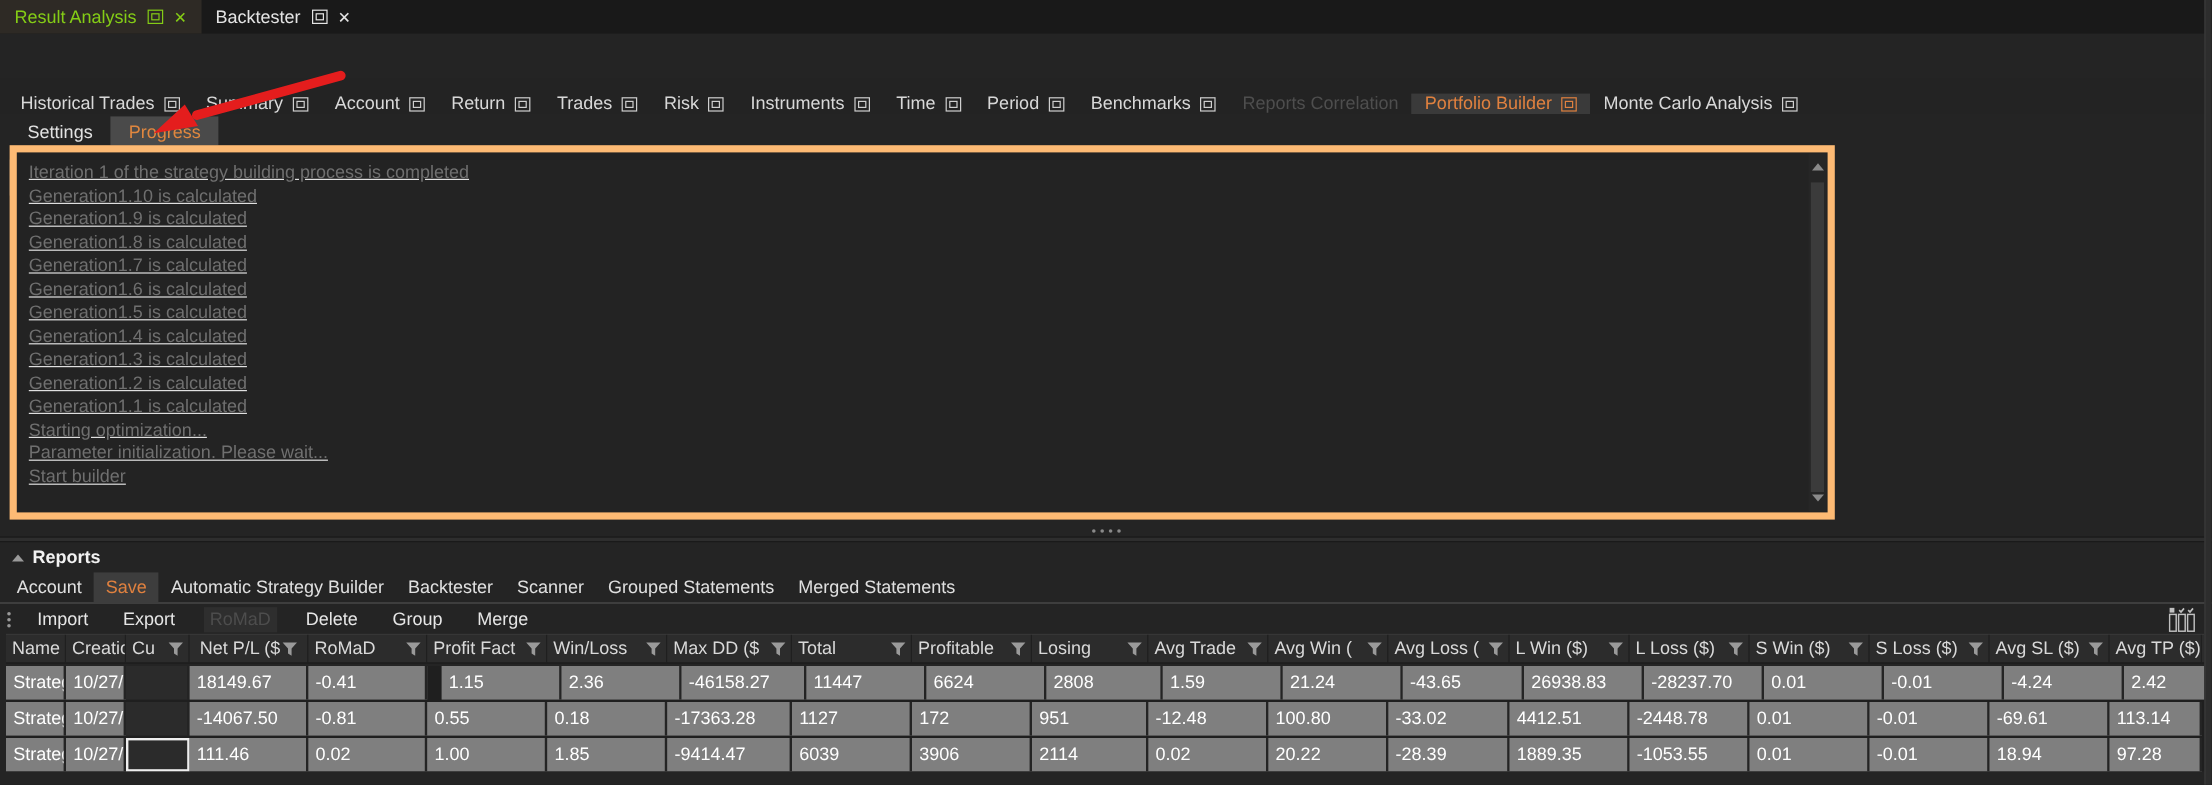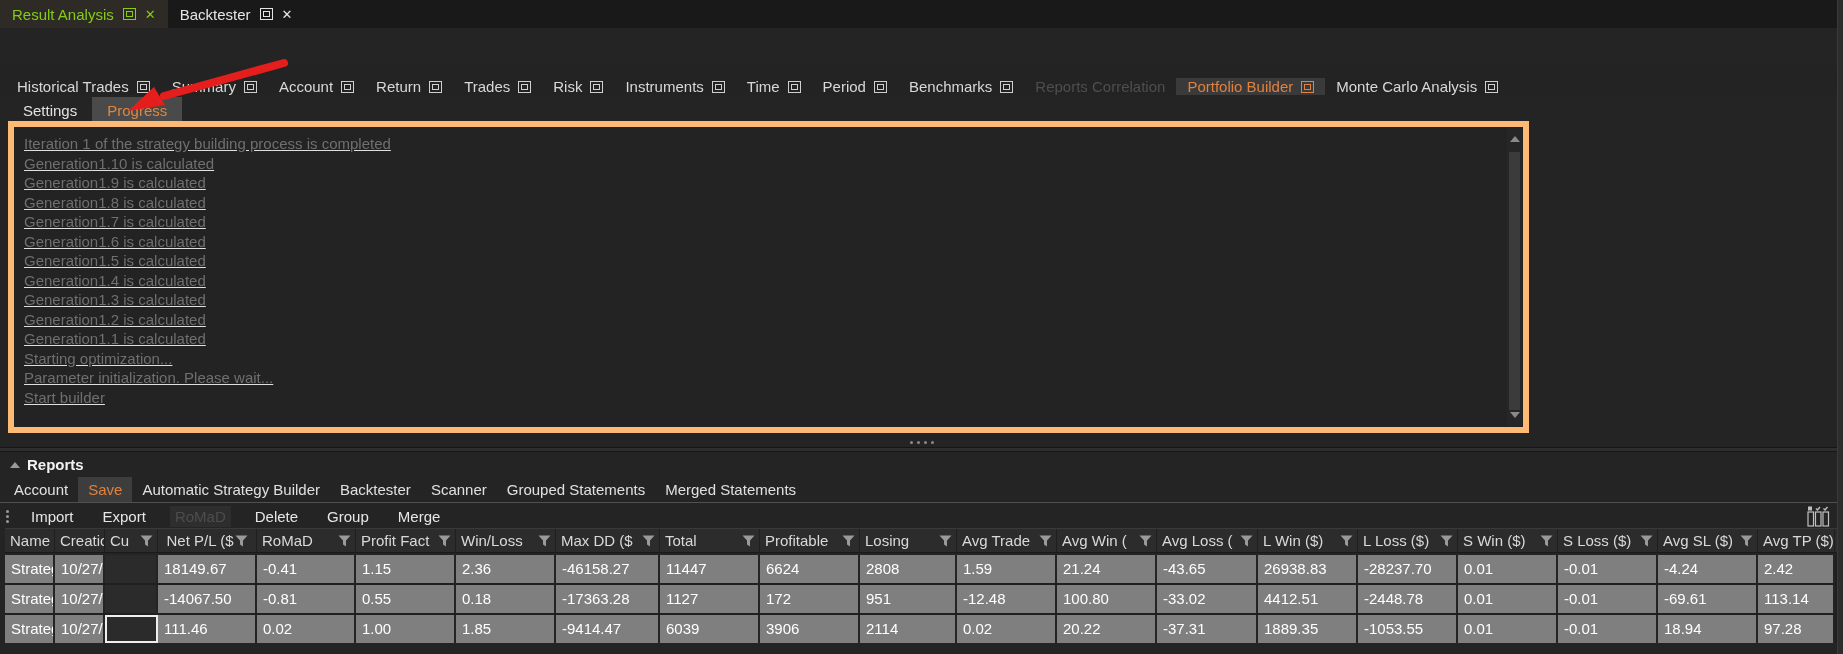--- a/index.html
+++ b/index.html
@@ -404,21 +404,21 @@
 
   </div>
       </div>
     <div class="grid-body" id="grid-body">
         <div class="grid-row">
           <div class="g-cell" style="width: 50px;">Strateg</div>
           <div class="g-cell" style="width: 50px;">10/27/</div>
           <div class="g-cell empty" style="width: 53px;"></div>
           <div class="g-cell" style="width: 99px;">18149.67</div>
           <div class="g-cell" style="width: 99px;">-0.41</div>
-          <div class="g-cell" style="width: 100px;">1.15</div>
+          <div class="g-cell" style="width: 100px; margin-left: 12px;">1.15</div>
           <div class="g-cell" style="width: 100px;">2.36</div>
           <div class="g-cell" style="width: 104px;">-46158.27</div>
           <div class="g-cell" style="width: 100px;">11447</div>
           <div class="g-cell" style="width: 100px;">6624</div>
           <div class="g-cell" style="width: 97px;">2808</div>
           <div class="g-cell" style="width: 100px;">1.59</div>
           <div class="g-cell" style="width: 100px;">21.24</div>
           <div class="g-cell" style="width: 101px;">-43.65</div>
           <div class="g-cell" style="width: 100px;">26938.83</div>
           <div class="g-cell" style="width: 100px;">-28237.70</div>
@@ -456,21 +456,21 @@
           <div class="g-cell" style="width: 99px;">111.46</div>
           <div class="g-cell" style="width: 99px;">0.02</div>
           <div class="g-cell" style="width: 100px;">1.00</div>
           <div class="g-cell" style="width: 100px;">1.85</div>
           <div class="g-cell" style="width: 104px;">-9414.47</div>
           <div class="g-cell" style="width: 100px;">6039</div>
           <div class="g-cell" style="width: 100px;">3906</div>
           <div class="g-cell" style="width: 97px;">2114</div>
           <div class="g-cell" style="width: 100px;">0.02</div>
           <div class="g-cell" style="width: 100px;">20.22</div>
-          <div class="g-cell" style="width: 101px;">-37.31</div>
+          <div class="g-cell" style="width: 101px;">-28.39</div>
           <div class="g-cell" style="width: 100px;">1889.35</div>
           <div class="g-cell" style="width: 100px;">-1053.55</div>
           <div class="g-cell" style="width: 100px;">0.01</div>
           <div class="g-cell" style="width: 100px;">-0.01</div>
           <div class="g-cell" style="width: 100px;">18.94</div>
           <div class="g-cell" style="width: 77px;">97.28</div>
         </div>
       </div>
   </div>
 </div>

